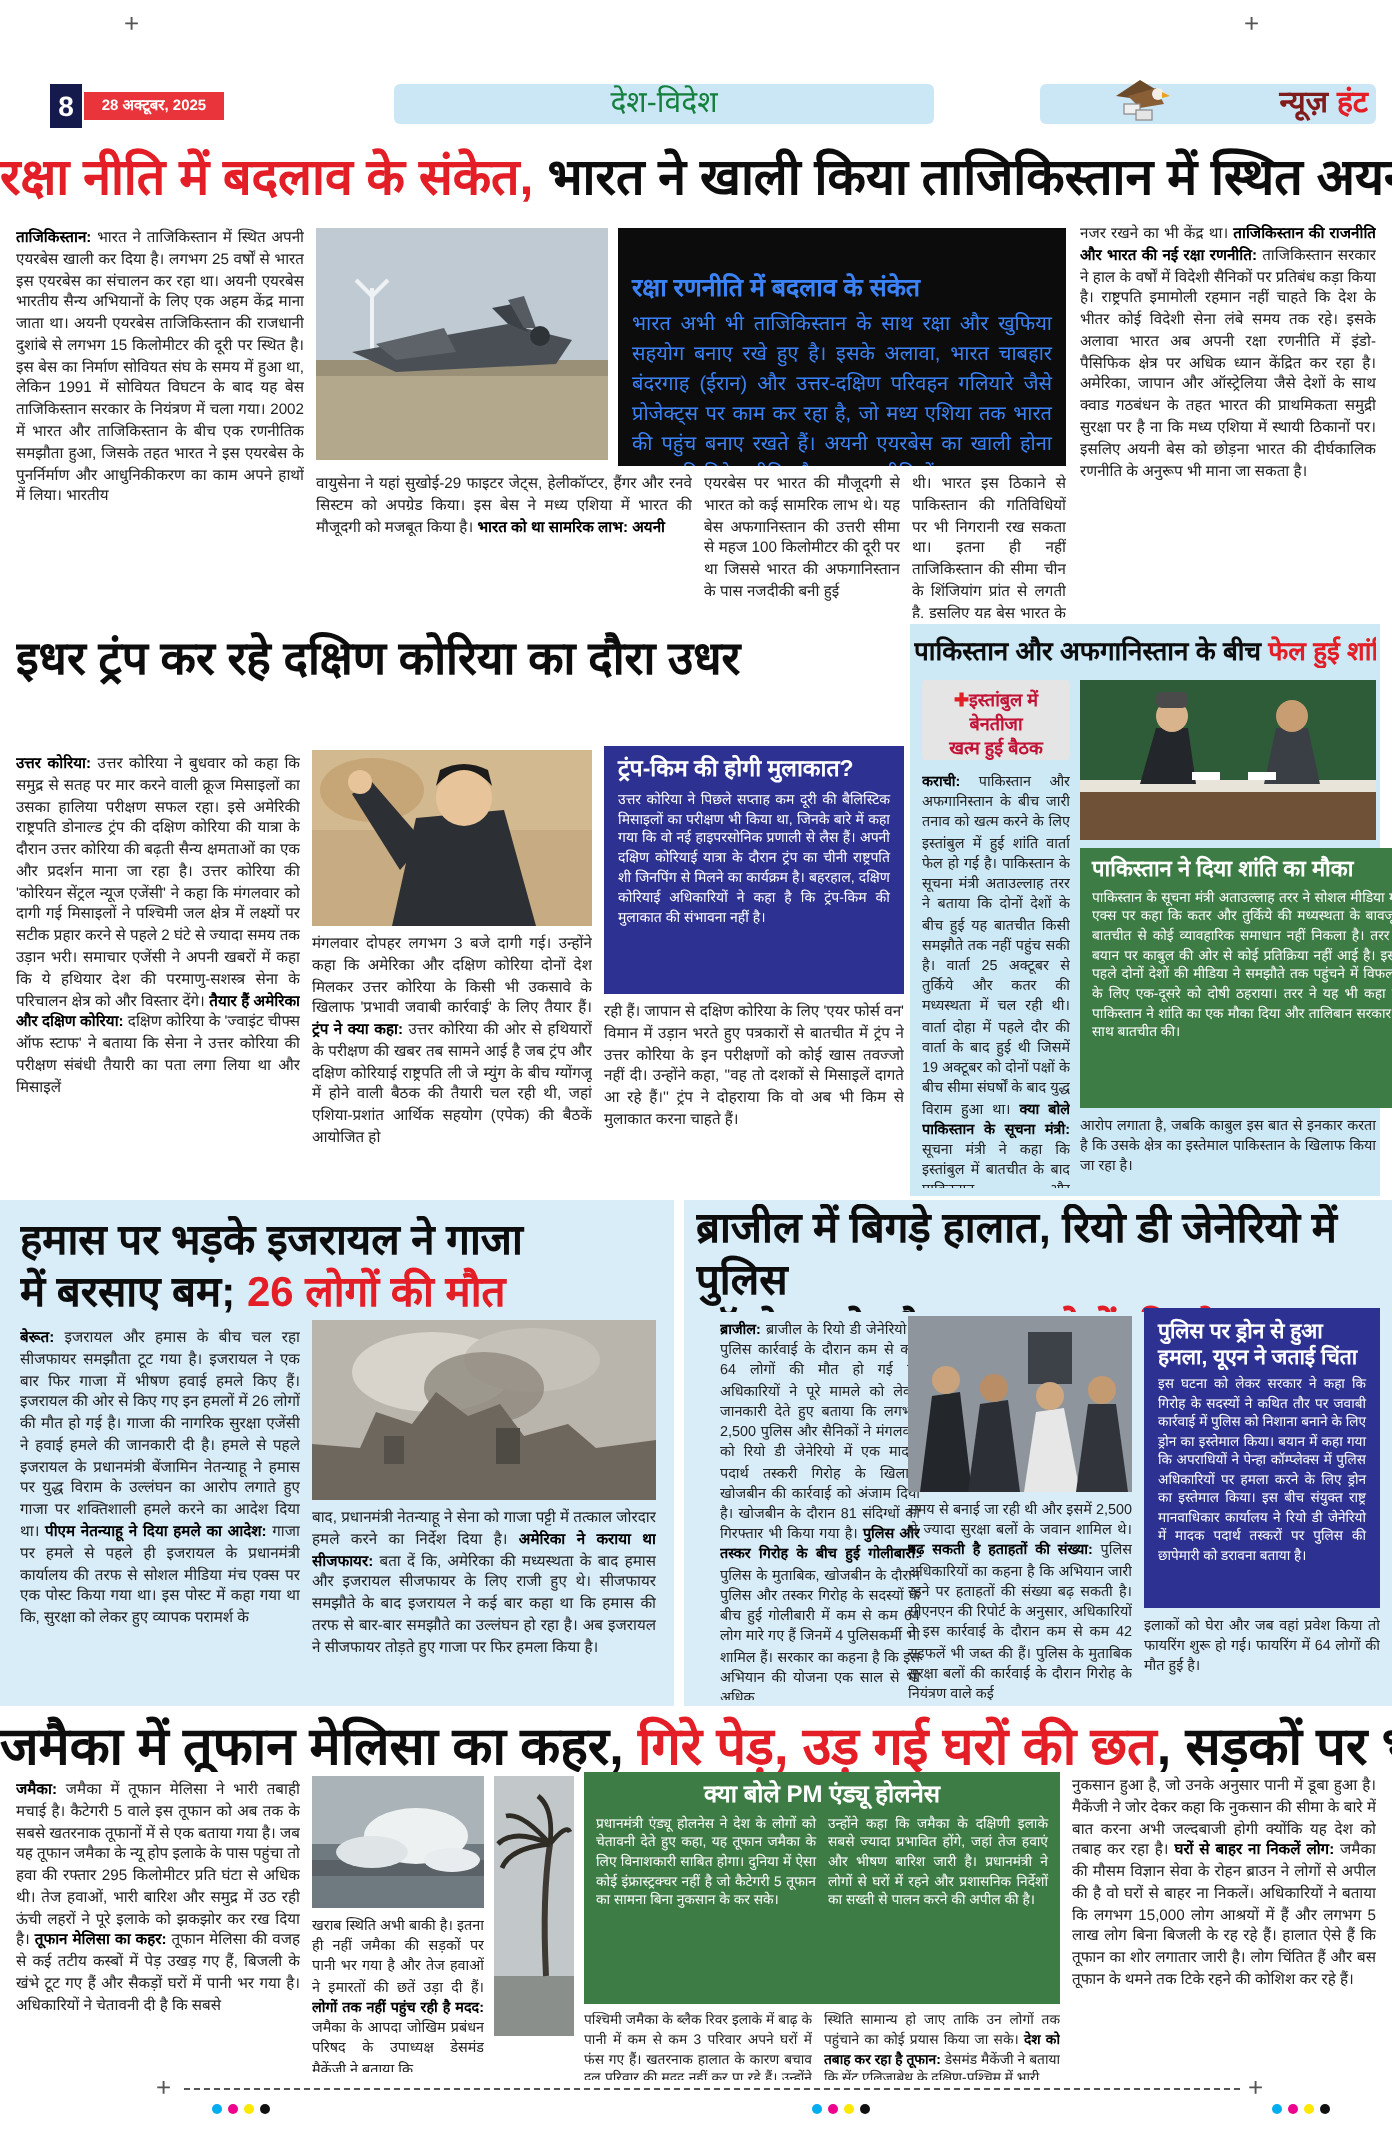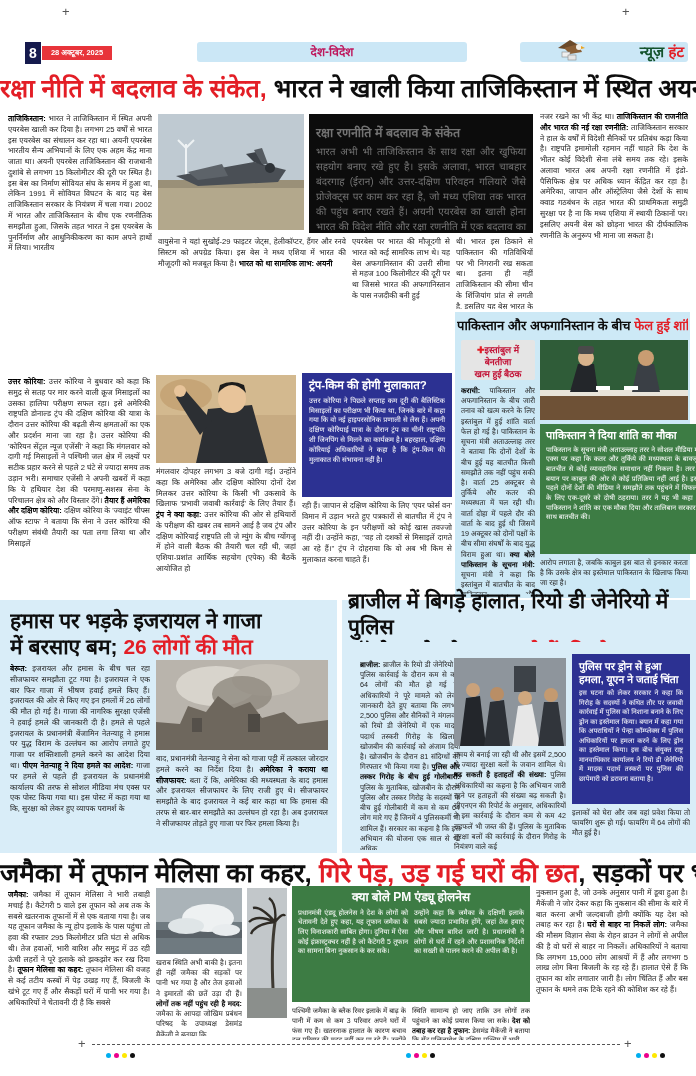--- a/index.html
+++ b/index.html
@@ -4,21 +4,21 @@
 <style>
   html,body{margin:0;padding:0;background:#fff;}
   .page{position:relative;width:696px;height:1076px;background:#fff;font-family:"Liberation Sans",sans-serif;overflow:hidden;}
   .abs{position:absolute;}
   .bt{font-size:7.6px;line-height:1.42;text-align:justify;color:#222;overflow:hidden;}
   .bt .dl{font-weight:bold;color:#000;}
   .bar{background:#cbe7f6;border-radius:3px;}
   .h-main{font-size:25px;font-weight:bold;color:#0d0d0d;white-space:nowrap;text-align:center;overflow:hidden;}
   .red{color:#e31e26;}
   .h-art{font-weight:bold;color:#0d0d0d;line-height:1.22;overflow:hidden;}
-  .infobox-dark{background:#0c0c0c;color:#737373;padding:10px 7px;box-sizing:border-box;overflow:hidden;}
+  .infobox-dark{background:#0c0c0c;color:#3b82f6;padding:21px 7px;box-sizing:border-box;overflow:hidden;}
   .infobox-dark .t{font-size:12.5px;font-weight:bold;margin:0 0 3px 0;}
   .infobox-dark .b{font-size:10px;line-height:1.5;text-align:justify;}
   .bluebox{background:#2c3192;color:#fff;padding:6px 7px;box-sizing:border-box;overflow:hidden;}
   .bluebox .t{font-size:11.5px;font-weight:bold;margin-bottom:3px;line-height:1.2;}
   .bluebox .b{font-size:7px;line-height:1.4;text-align:justify;}
   .greenbox{background:#3d7c44;color:#fff;padding:5px 6px;box-sizing:border-box;overflow:hidden;}
   .greenbox .t{font-size:11px;font-weight:bold;line-height:1.15;margin-bottom:3px;}
   .greenbox .b{font-size:6.9px;line-height:1.4;text-align:justify;}
   .pinkbox{background:#e5e5e5;color:#c21236;font-weight:bold;text-align:center;font-size:9px;line-height:1.35;border-radius:2px;padding:4px 2px;box-sizing:border-box;overflow:hidden;}
   .panel{background:#d9edf8;}
@@ -36,35 +36,35 @@
 
 <div class="page">
 
   <span class="abs reg" style="left:62px;top:4px;">+</span>
   <span class="abs reg" style="left:622px;top:4px;">+</span>
 
   <div class="abs" style="left:25px;top:42px;width:16px;height:22px;background:#151a4d;color:#fff;font-size:14px;font-weight:bold;text-align:center;line-height:22px;">8</div>
   <div class="abs" style="left:42px;top:46px;width:70px;height:14px;background:#e8343a;color:#fff;font-size:7.5px;font-weight:bold;text-align:center;line-height:14px;overflow:hidden;">28 अक्टूबर, 2025</div>
 
   <div class="abs bar" style="left:197px;top:42px;width:270px;height:20px;text-align:center;">
-    <span style="color:#be185d;font-weight:bold;font-size:12px;line-height:20px;">देश-विदेश</span>
+    <span style="color:#15803d;font-weight:normal;font-size:15px;line-height:20px;">देश-विदेश</span>
   </div>
 
   <div class="abs bar" style="left:520px;top:42px;width:168px;height:20px;text-align:right;padding-right:4px;box-sizing:border-box;">
     <span class="abs" style="left:36px;top:-4px;width:30px;height:26px;">
       <svg width="30" height="26" viewBox="0 0 30 26">
         <polygon points="2,10 14,2 24,8 16,12" fill="#6b4a2a"></polygon>
         <polygon points="8,10 22,6 26,14 14,16" fill="#8a5f36"></polygon>
         <circle cx="23" cy="9" r="3" fill="#f2efe8"></circle>
         <polygon points="25,8 29,10 25,11" fill="#e8a21d"></polygon>
         <rect x="6" y="14" width="8" height="5" fill="#efefef" stroke="#888" stroke-width="0.6"></rect>
         <rect x="12" y="17" width="8" height="5" fill="#e5e5e5" stroke="#888" stroke-width="0.6"></rect>
       </svg>
     </span>
-    <span style="color:#14532d;font-weight:bold;font-size:15px;line-height:20px;">न्यूज़</span>
+    <span style="color:#7f1d1d;font-weight:bold;font-size:15px;line-height:20px;">न्यूज़</span>
     <span style="color:#e31e26;font-weight:bold;font-size:15px;line-height:20px;">हंट</span>
   </div>
 
   <div class="abs h-main" style="left:0;top:70px;width:696px;height:38px;">
     <span class="red">रक्षा नीति में बदलाव के संकेत,</span><span> भारत ने खाली किया ताजिकिस्तान में स्थित अयनी एयरबेस</span>
   </div>
 
   <div class="abs bt" style="left:8px;top:114px;width:144px;height:196px;">
     <span class="dl">ताजिकिस्तान:</span><span> भारत ने ताजिकिस्तान में स्थित अपनी एयरबेस खाली कर दिया है। लगभग 25 वर्षों से भारत इस एयरबेस का संचालन कर रहा था। अयनी एयरबेस भारतीय सैन्य अभियानों के लिए एक अहम केंद्र माना जाता था। अयनी एयरबेस ताजिकिस्तान की राजधानी दुशांबे से लगभग 15 किलोमीटर की दूरी पर स्थित है। इस बेस का निर्माण सोवियत संघ के समय में हुआ था, लेकिन 1991 में सोवियत विघटन के बाद यह बेस ताजिकिस्तान सरकार के नियंत्रण में चला गया। 2002 में भारत और ताजिकिस्तान के बीच एक रणनीतिक समझौता हुआ, जिसके तहत भारत ने इस एयरबेस के पुनर्निर्माण और आधुनिकीकरण का काम अपने हाथों में लिया। भारतीय</span>
   </div>
@@ -100,20 +100,21 @@
     <span>एयरबेस पर भारत की मौजूदगी से भारत को कई सामरिक लाभ थे। यह बेस अफगानिस्तान की उत्तरी सीमा से महज 100 किलोमीटर की दूरी पर था जिससे भारत की अफगानिस्तान के पास नजदीकी बनी हुई</span>
   </div>
   <div class="abs bt" style="left:456px;top:237px;width:77px;height:72px;">
     <span>थी। भारत इस ठिकाने से पाकिस्तान की गतिविधियों पर भी निगरानी रख सकता था। इतना ही नहीं ताजिकिस्तान की सीमा चीन के शिंजियांग प्रांत से लगती है, इसलिए यह बेस भारत के लिए चीन की गतिविधियों पर</span>
   </div>
   <div class="abs bt" style="left:540px;top:112px;width:148px;height:198px;">
     <span>नजर रखने का भी केंद्र था। </span><span class="dl">ताजिकिस्तान की राजनीति और भारत की नई रक्षा रणनीति:</span><span> ताजिकिस्तान सरकार ने हाल के वर्षों में विदेशी सैनिकों पर प्रतिबंध कड़ा किया है। राष्ट्रपति इमामोली रहमान नहीं चाहते कि देश के भीतर कोई विदेशी सेना लंबे समय तक रहे। इसके अलावा भारत अब अपनी रक्षा रणनीति में इंडो-पैसिफिक क्षेत्र पर अधिक ध्यान केंद्रित कर रहा है। अमेरिका, जापान और ऑस्ट्रेलिया जैसे देशों के साथ क्वाड गठबंधन के तहत भारत की प्राथमिकता समुद्री सुरक्षा पर है ना कि मध्य एशिया में स्थायी ठिकानों पर। इसलिए अयनी बेस को छोड़ना भारत की दीर्घकालिक रणनीति के अनुरूप भी माना जा सकता है।</span>
   </div>
 
   <div class="abs h-art" style="left:8px;top:315px;width:444px;height:58px;font-size:23px;">
+    <div>इधर ट्रंप कर रहे दक्षिण कोरिया का दौरा उधर</div>
   </div>
 
   <div class="abs bt" style="left:8px;top:377px;width:142px;height:216px;">
     <span class="dl">उत्तर कोरिया:</span><span> उत्तर कोरिया ने बुधवार को कहा कि समुद्र से सतह पर मार करने वाली क्रूज मिसाइलों का उसका हालिया परीक्षण सफल रहा। इसे अमेरिकी राष्ट्रपति डोनाल्ड ट्रंप की दक्षिण कोरिया की यात्रा के दौरान उत्तर कोरिया की बढ़ती सैन्य क्षमताओं का एक और प्रदर्शन माना जा रहा है। उत्तर कोरिया की 'कोरियन सेंट्रल न्यूज एजेंसी' ने कहा कि मंगलवार को दागी गई मिसाइलों ने पश्चिमी जल क्षेत्र में लक्ष्यों पर सटीक प्रहार करने से पहले 2 घंटे से ज्यादा समय तक उड़ान भरी। समाचार एजेंसी ने अपनी खबरों में कहा कि ये हथियार देश की परमाणु-सशस्त्र सेना के परिचालन क्षेत्र को और विस्तार देंगे। </span><span class="dl">तैयार हैं अमेरिका और दक्षिण कोरिया:</span><span> दक्षिण कोरिया के 'ज्वाइंट चीफ्स ऑफ स्टाफ' ने बताया कि सेना ने उत्तर कोरिया की परीक्षण संबंधी तैयारी का पता लगा लिया था और मिसाइलें</span>
   </div>
 
   <div class="abs photo" style="left:156px;top:375px;width:140px;height:88px;">
     <svg width="140" height="88" viewBox="0 0 140 88">
       <rect width="140" height="88" fill="#c7ab82"></rect>
       <rect width="140" height="40" fill="#d3b98f"></rect>
@@ -192,21 +193,21 @@
       <polygon points="0,90 0,62 24,64 32,46 50,52 62,36 78,48 94,42 106,58 128,52 142,64 172,60 172,90" fill="#6e675d"></polygon>
       <rect x="36" y="58" width="10" height="14" fill="#55504a"></rect>
       <rect x="92" y="54" width="12" height="18" fill="#4e4a44"></rect>
     </svg>
   </div>
   <div class="abs bt" style="left:156px;top:754px;width:172px;height:94px;">
     <span>बाद, प्रधानमंत्री नेतन्याहू ने सेना को गाजा पट्टी में तत्काल जोरदार हमले करने का निर्देश दिया है। </span><span class="dl">अमेरिका ने कराया था सीजफायर:</span><span> बता दें कि, अमेरिका की मध्यस्थता के बाद हमास और इजरायल सीजफायर के लिए राजी हुए थे। सीजफायर समझौते के बाद इजरायल ने कई बार कहा था कि हमास की तरफ से बार-बार समझौते का उल्लंघन हो रहा है। अब इजरायल ने सीजफायर तोड़ते हुए गाजा पर फिर हमला किया है।</span>
   </div>
 
   <div class="abs panel" style="left:342px;top:600px;width:354px;height:253px;"></div>
-  <div class="abs h-art" style="left:348px;top:588px;width:344px;height:54px;font-size:21px;">
+  <div class="abs h-art" style="left:348px;top:602px;width:344px;height:54px;font-size:21px;">
     <div>ब्राजील में बिगड़े हालात, रियो डी जेनेरियो में पुलिस</div>
     <div><span>ऑपरेशन के दौरान </span><span class="red">64 लोगों की मौत; 81 गिरफ्तार</span></div>
   </div>
   <div class="abs bt" style="left:348px;top:660px;width:100px;height:190px;font-size:7.2px;margin-left:12px;">
     <span class="dl">ब्राजील:</span><span> ब्राजील के रियो डी जेनेरियो में पुलिस कार्रवाई के दौरान कम से कम 64 लोगों की मौत हो गई है। अधिकारियों ने पूरे मामले को लेकर जानकारी देते हुए बताया कि लगभग 2,500 पुलिस और सैनिकों ने मंगलवार को रियो डी जेनेरियो में एक मादक पदार्थ तस्करी गिरोह के खिलाफ खोजबीन की कार्रवाई को अंजाम दिया है। खोजबीन के दौरान 81 संदिग्धों को गिरफ्तार भी किया गया है। </span><span class="dl">पुलिस और तस्कर गिरोह के बीच हुई गोलीबारी:</span><span> पुलिस के मुताबिक, खोजबीन के दौरान पुलिस और तस्कर गिरोह के सदस्यों के बीच हुई गोलीबारी में कम से कम 64 लोग मारे गए हैं जिनमें 4 पुलिसकर्मी भी शामिल हैं। सरकार का कहना है कि इस अभियान की योजना एक साल से भी अधिक</span>
   </div>
   <div class="abs photo" style="left:454px;top:658px;width:112px;height:88px;">
     <svg width="112" height="88" viewBox="0 0 112 88">
       <rect width="112" height="88" fill="#8e959c"></rect>
       <rect x="60" y="8" width="22" height="26" fill="#3d4248"></rect>

